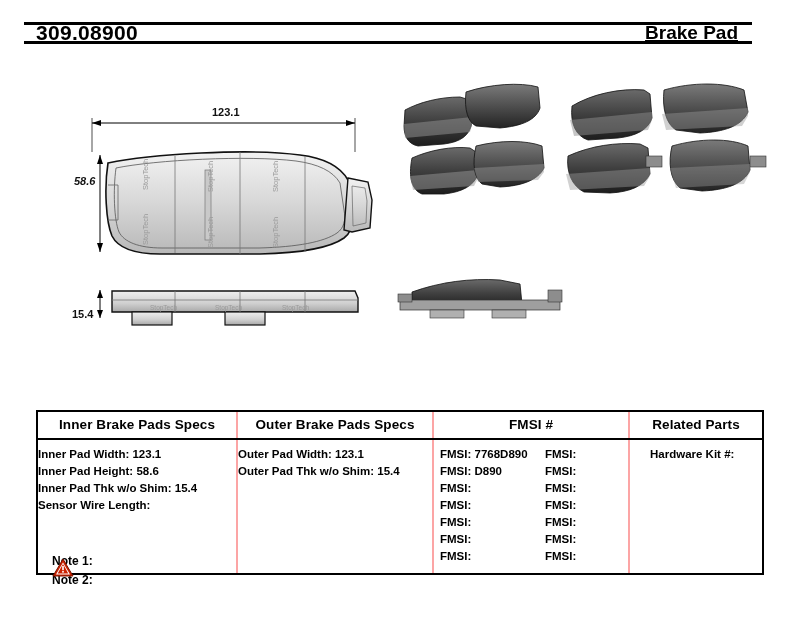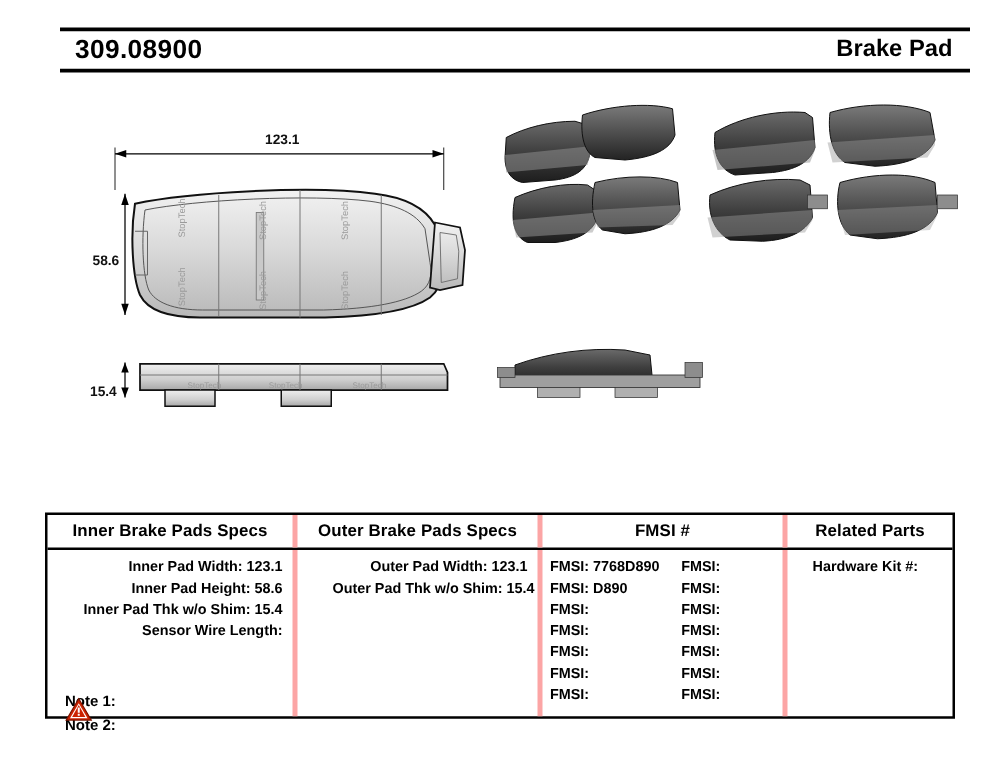--- a/index.html
+++ b/index.html
@@ -12,30 +12,31 @@
     height: 619px;
     font-family: "Liberation Sans", sans-serif;
     color: #000000;
     position: relative;
     overflow: hidden;
   }
 
   
   .header {
     position: absolute;
-    left: 48px;
+    left: 24px;
     top: 22px;
     width: 728px;
-    height: 36px;
+    height: 22px;
     border-top: 3px solid #000;
     border-bottom: 3px solid #000;
     display: flex;
     align-items: center;
     justify-content: space-between;
     box-sizing: border-box;
+    text-decoration: underline;
   }
   .header .part-number {
     font-size: 21px;
     font-weight: bold;
     letter-spacing: 0.3px;
     padding-left: 12px;
   }
   .header .part-type {
     font-size: 19px;
     font-weight: bold;
@@ -52,21 +53,21 @@
   }
 
   
   .dim {
     position: absolute;
     font-size: 11px;
     font-weight: bold;
     color: #111;
   }
   .dim-width { left: 212px; top: 46px; }
-  .dim-height { left: 74px; top: 143px; }
+  .dim-height { left: 74px; top: 115px; font-style: italic; }
   .dim-thk { left: 72px; top: 248px; }
 
   svg.diagram {
     position: absolute;
     left: 0; top: 0;
     width: 800px;
     height: 330px;
   }
 
   
@@ -81,21 +82,21 @@
   .spec-head {
     display: flex;
     border-bottom: 2px solid #000;
   }
   .spec-body {
     display: flex;
     min-height: 115px;
   }
   .col {
     box-sizing: border-box;
-    border-right: 4px solid #fca5a5;
+    border-right: 2px solid #fca5a5;
   }
   .col:last-child { border-right: none; }
   .c1 { width: 200px; }
   .c2 { width: 196px; }
   .c3 { width: 196px; }
   .c4 { width: 132px; }
 
   .spec-head .col {
     text-align: center;
     font-size: 13.5px;
@@ -104,25 +105,23 @@
     letter-spacing: 0.1px;
   }
 
   .spec-body .col {
     padding: 6px 0 8px 0;
   }
 
   .row-right {
     font-size: 11.5px;
     font-weight: bold;
-    text-align: right;
     padding-right: 8px;
     line-height: 17px;
     white-space: nowrap;
-    margin-left: 28px;
   }
   .fmsi-wrap {
     display: flex;
     padding-left: 6px;
   }
   .fmsi-colA, .fmsi-colB {
     font-size: 11.5px;
     font-weight: bold;
     line-height: 17px;
     white-space: nowrap;

